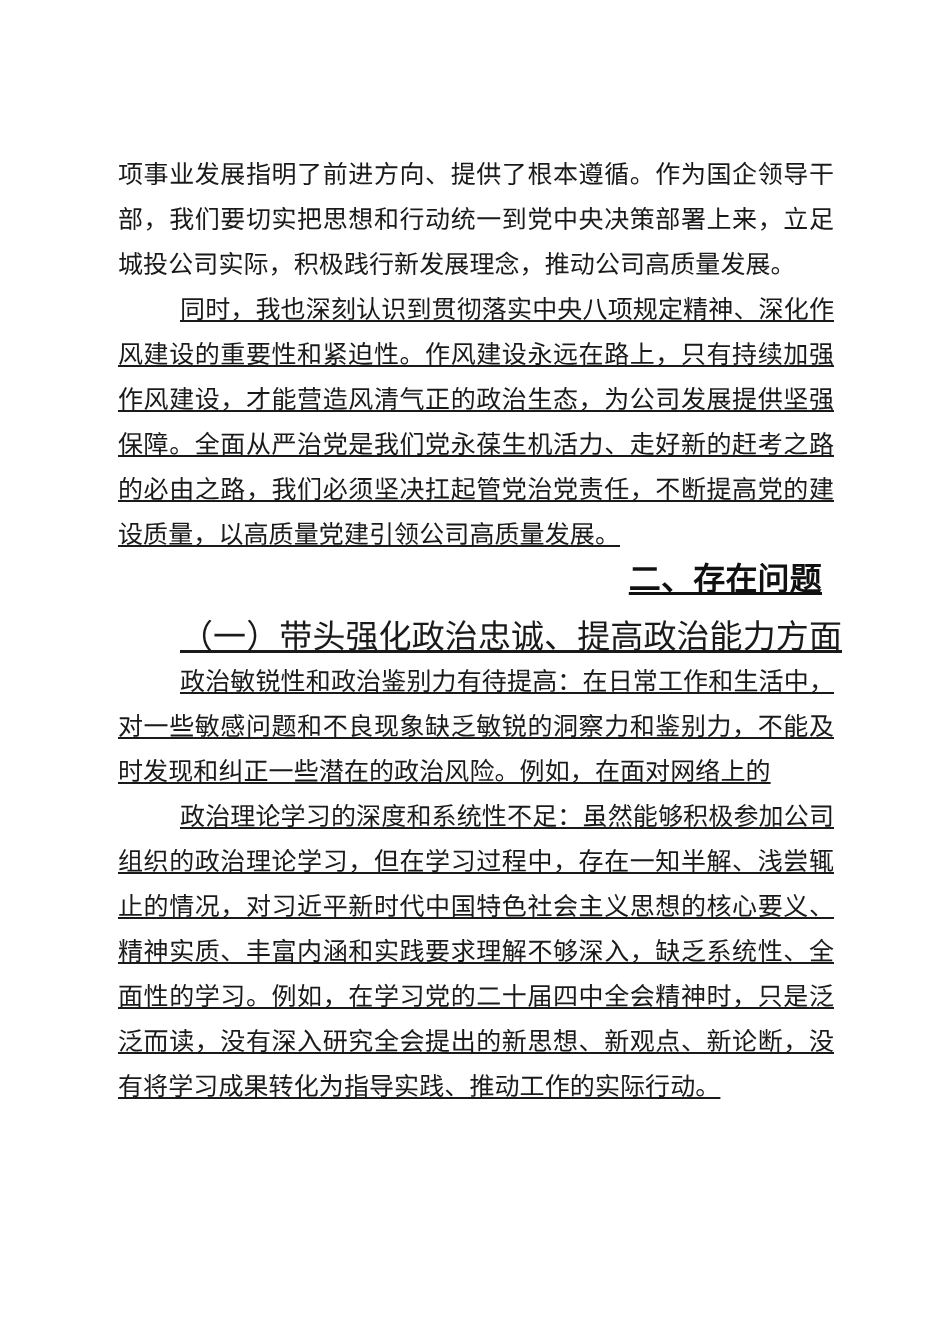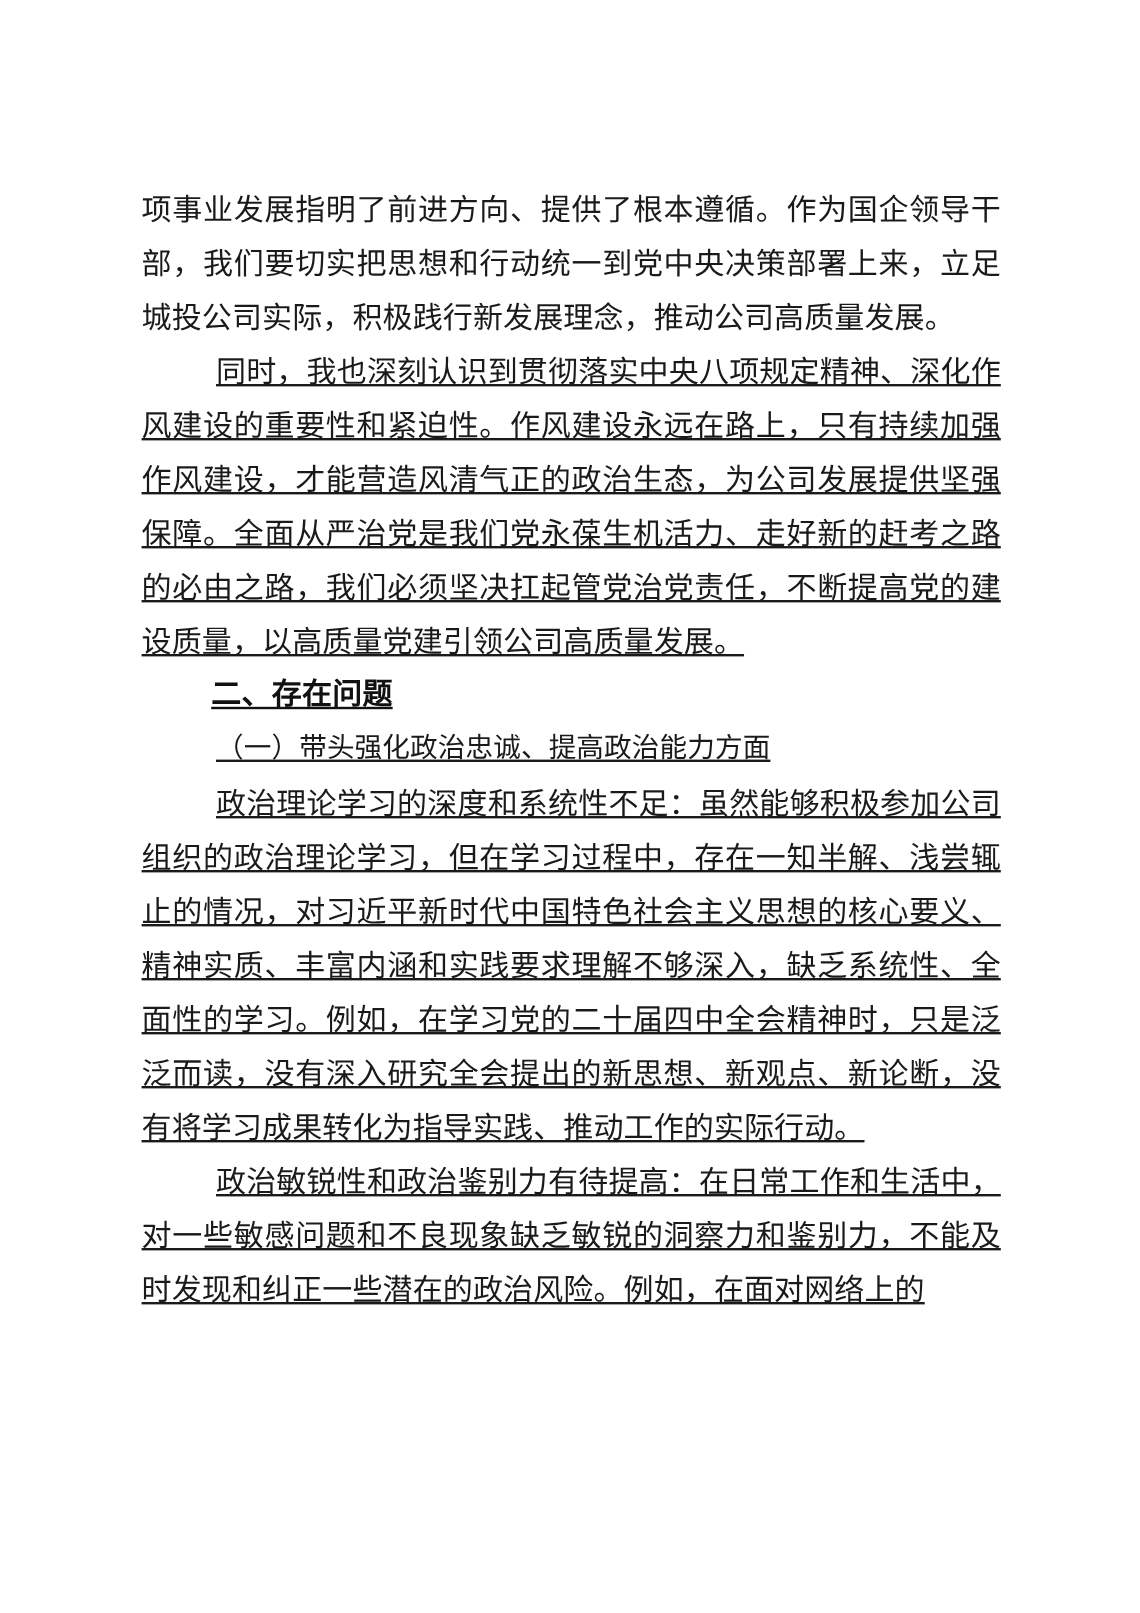--- a/index.html
+++ b/index.html
@@ -43,34 +43,35 @@
   }
 
   
   .para.indent {
     text-indent: 62px;
   }
 
   
   .h-level1 {
     font-family: "Liberation Sans", "DejaVu Sans", sans-serif;
-    font-size: 25px;
+    font-size: 32px;
     line-height: 45px;
     font-weight: 700;
     color: #111111;
-    margin: 0;
+    margin: 12px;
     text-indent: 58px;
     letter-spacing: 0.2px;
     white-space: nowrap;
+    text-align: right;
   }
 
   
   .h-level2 {
     font-family: "DejaVu Serif", "Liberation Serif", serif;
-    font-size: 23px;
+    font-size: 33px;
     line-height: 45px;
     font-weight: 400;
     color: #1a1a1a;
     margin: 0;
     text-indent: 62px;
     letter-spacing: 0.1px;
     white-space: nowrap;
   }
 
   .block + .block { margin-top: 0; text-decoration: underline; }
@@ -82,18 +83,18 @@
   <div class="doc-body">
 
     <p class="para block">项事业发展指明了前进方向、提供了根本遵循。作为国企领导干部，我们要切实把思想和行动统一到党中央决策部署上来，立足城投公司实际，积极践行新发展理念，推动公司高质量发展。</p>
 
     <p class="para indent block">同时，我也深刻认识到贯彻落实中央八项规定精神、深化作风建设的重要性和紧迫性。作风建设永远在路上，只有持续加强作风建设，才能营造风清气正的政治生态，为公司发展提供坚强保障。全面从严治党是我们党永葆生机活力、走好新的赶考之路的必由之路，我们必须坚决扛起管党治党责任，不断提高党的建设质量，以高质量党建引领公司高质量发展。</p>
 
     <h2 class="h-level1 block">二、存在问题</h2>
 
     <h3 class="h-level2 block">（一）带头强化政治忠诚、提高政治能力方面</h3>
 
+    <p class="para indent block">政治敏锐性和政治鉴别力有待提高：在日常工作和生活中，对一些敏感问题和不良现象缺乏敏锐的洞察力和鉴别力，不能及时发现和纠正一些潜在的政治风险。例如，在面对网络上的</p>
+
     <p class="para indent block">政治理论学习的深度和系统性不足：虽然能够积极参加公司组织的政治理论学习，但在学习过程中，存在一知半解、浅尝辄止的情况，对习近平新时代中国特色社会主义思想的核心要义、精神实质、丰富内涵和实践要求理解不够深入，缺乏系统性、全面性的学习。例如，在学习党的二十届四中全会精神时，只是泛泛而读，没有深入研究全会提出的新思想、新观点、新论断，没有将学习成果转化为指导实践、推动工作的实际行动。</p>
-
-    <p class="para indent block">政治敏锐性和政治鉴别力有待提高：在日常工作和生活中，对一些敏感问题和不良现象缺乏敏锐的洞察力和鉴别力，不能及时发现和纠正一些潜在的政治风险。例如，在面对网络上的</p>
 
   </div>
 </div>
 
 </body></html>

